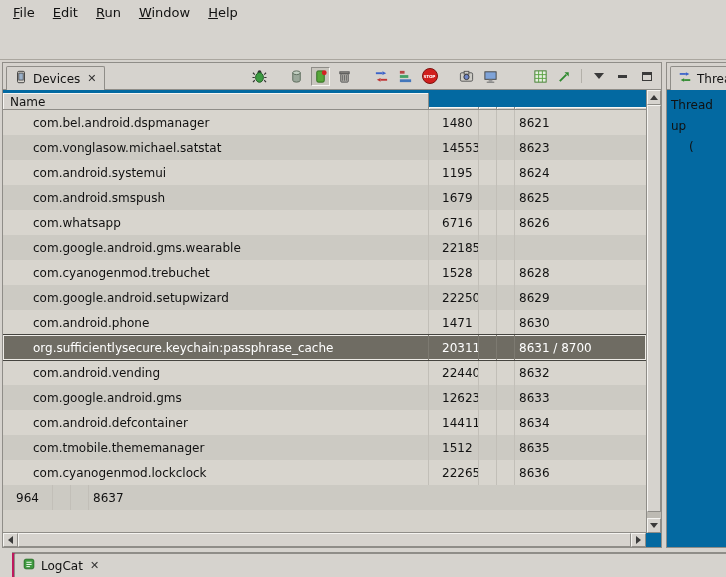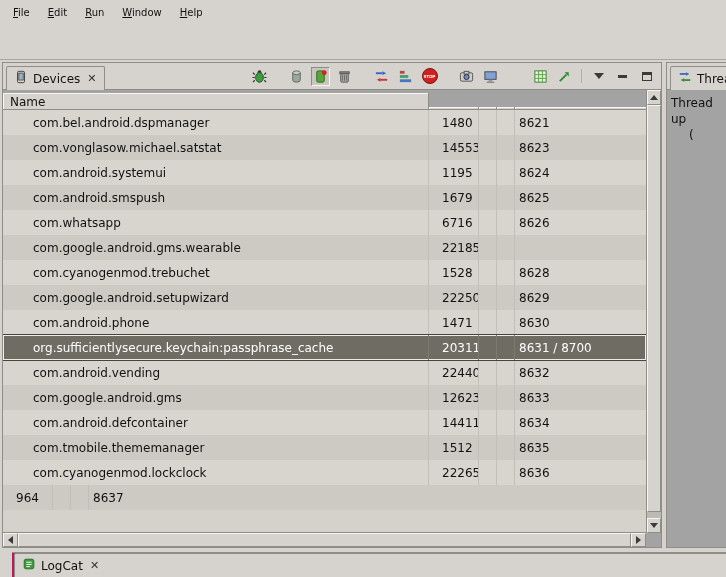--- a/index.html
+++ b/index.html
@@ -9,34 +9,34 @@
     font-family:"DejaVu Sans","Liberation Sans",sans-serif;
     font-size:12px; color:#111;
     position:relative;
   }
 
   
   .menubar{
     position:absolute; top:0; left:0; width:726px; height:25px;
     display:flex; align-items:center; padding-left:4px;
   }
-  .menu-item{ padding:3px 9px; font-size:10px; cursor:default; }
+  .menu-item{ padding:3px 9px; font-size:13px; cursor:default; }
   .menu-item u{ text-decoration:underline; }
 
   
   .toolbar-strip{
     position:absolute; top:25px; left:0; width:726px; height:35px;
     border-bottom:1px solid #aaa69f;
   }
 
   
   .main{ position:absolute; top:60px; left:0; width:726px; height:490px; }
 
   .panel{
-    position:absolute; background:#a3a3a3;
+    position:absolute; background:#0369a1;
     border:1px solid #8f8d88;
   }
   .devices-panel{ left:2px; top:2px; width:660px; height:486px; }
   .threads-panel{ left:666px; top:2px; width:60px; height:486px; border-right:none; overflow:hidden; }
 
   
   .tabbar{
     height:27px; display:flex; align-items:flex-end;
     border-bottom:1px solid #8f8d88; background:#d6d3ce;
     position:relative;
@@ -143,21 +143,21 @@
     display:flex;
   }
   .hscroll .sb-btn{ width:15px; height:100%; }
   .htrack{ flex:1; position:relative; }
   .hthumb{
     position:absolute; left:0; top:0; height:100%; width:100%;
     background:#d6d3ce; border:1px solid; border-color:#f5f4f1 #8f8d88 #8f8d88 #f5f4f1;
   }
 
   
-  .threads-content{ padding:5px 0 0 4px; font-size:12px; line-height:16px; }
+  .threads-content{ padding:5px 0 0 4px; font-size:12px; line-height:21px; }
   .threads-content .l2{ padding-left:18px; }
 
   
   .bottom-bar{
     position:absolute; top:552px; left:12px; width:726px; height:25px;
     background:#be185d; border-top:1px solid #8f8d88;
   }
   .bottom-bar .tab{ top:0; height:24px; margin-left:2px; }
 </style>
 </head>

